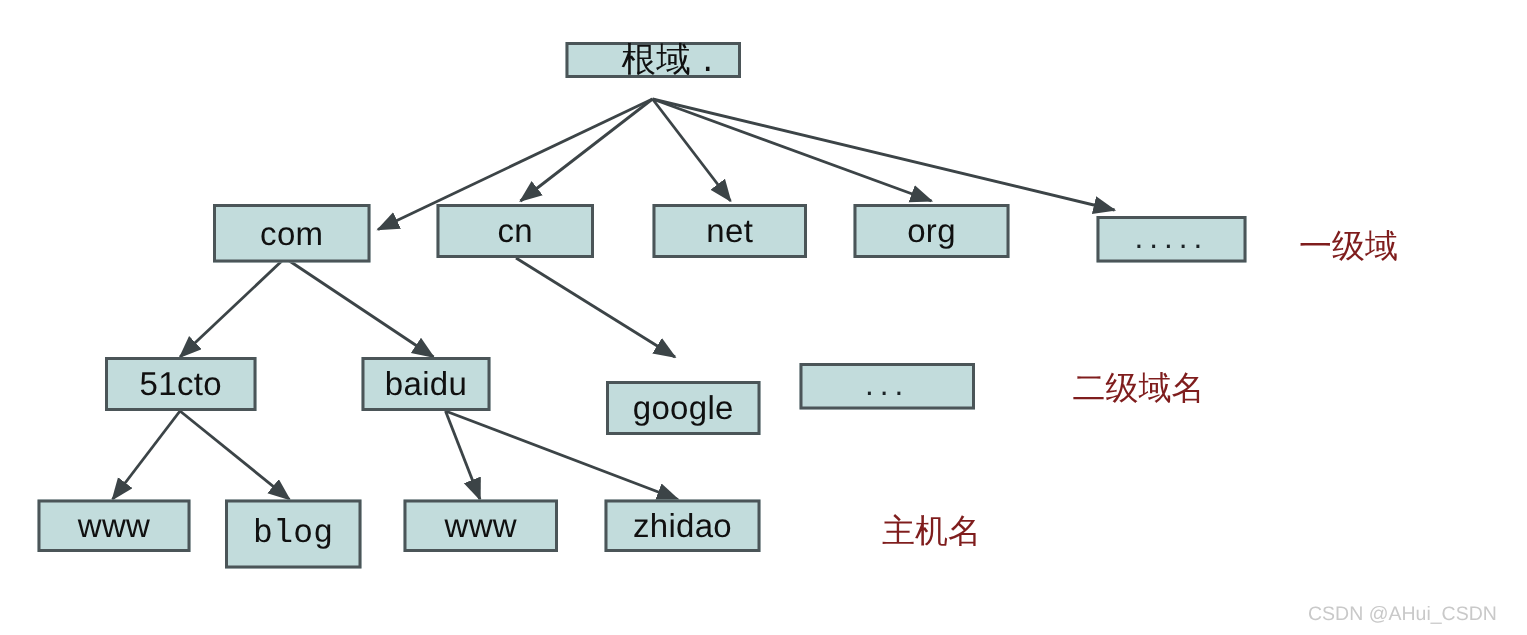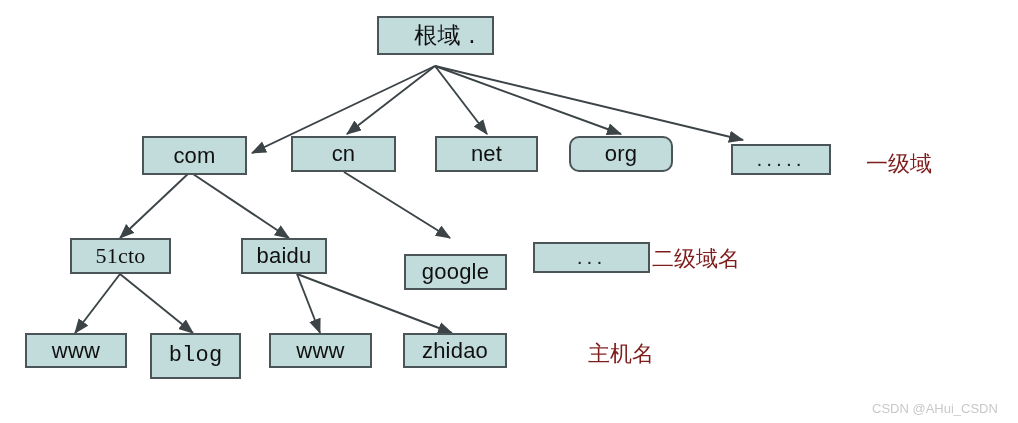--- a/index.html
+++ b/index.html
@@ -87,49 +87,49 @@
       <line x1="344" y1="172" x2="450" y2="238"></line>
 
       <line x1="120" y1="274" x2="75" y2="333"></line>
       <line x1="120" y1="274" x2="193" y2="333"></line>
 
       <line x1="297" y1="274" x2="320" y2="333"></line>
       <line x1="297" y1="274" x2="452" y2="333"></line>
     </g>
   </svg>
 
-  <div class="node cjk" style="left:377px; top:16px; width:117px; height:39px;padding-left:19px;">根域 .</div>
+  <div class="node cjk" style="left:377px; top:28px; width:117px; height:24px;padding-left:19px;">根域 .</div>
 
   <div class="node" style="left:142px; top:136px; width:105px; height:39px;">com</div>
 
   <div class="node" style="left:291px; top:136px; width:105px; height:36px;">cn</div>
 
   <div class="node" style="left:435px; top:136px; width:103px; height:36px;">net</div>
 
-  <div class="node" style="left:569px; top:136px; width:104px; height:36px;border-radius:10px;">org</div>
+  <div class="node" style="left:569px; top:136px; width:104px; height:36px;">org</div>
 
   <div class="node dots" style="left:731px; top:144px; width:100px; height:31px;">.....</div>
 
-  <div class="node" style="left:70px; top:238px; width:101px; height:36px;font-family:Liberation Serif, serif;">51cto</div>
+  <div class="node" style="left:70px; top:238px; width:101px; height:36px;">51cto</div>
 
   <div class="node" style="left:241px; top:238px; width:86px; height:36px;">baidu</div>
 
   <div class="node" style="left:404px; top:254px; width:103px; height:36px;">google</div>
 
   <div class="node dots" style="left:533px; top:242px; width:117px; height:31px;">...</div>
 
   <div class="node" style="left:25px; top:333px; width:102px; height:35px;">www</div>
 
   <div class="node" style="left:150px; top:333px; width:91px; height:46px;font-family:Liberation Mono, monospace;">blog</div>
 
   <div class="node" style="left:269px; top:333px; width:103px; height:35px;">www</div>
 
   <div class="node" style="left:403px; top:333px; width:104px; height:35px;">zhidao</div>
 
   <div class="side-label" style="left:866px; top:149px;">一级域</div>
 
-  <div class="side-label" style="left:652px; top:244px;">二级域名</div>
+  <div class="side-label" style="left:715px; top:244px;">二级域名</div>
 
   <div class="side-label" style="left:588px; top:339px;">主机名</div>
 
   <div class="watermark" style="left:872px; top:401px;">CSDN @AHui_CSDN</div>
 
 </div>
 
 </body></html>

